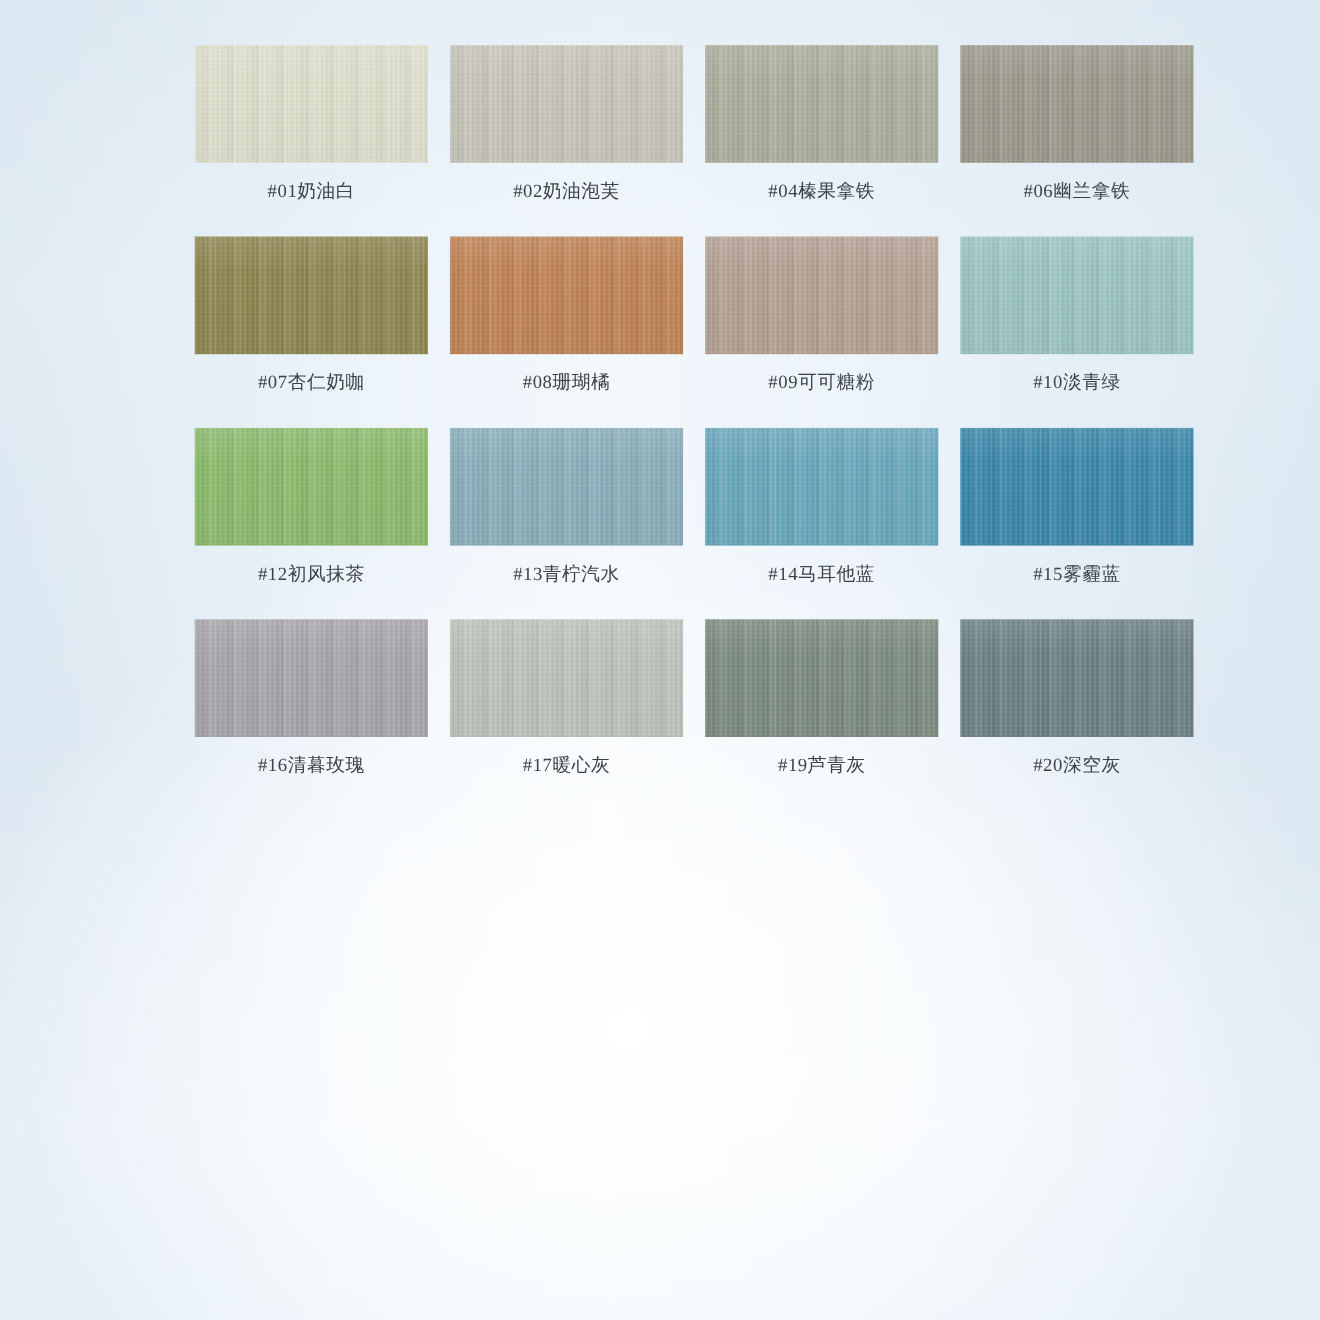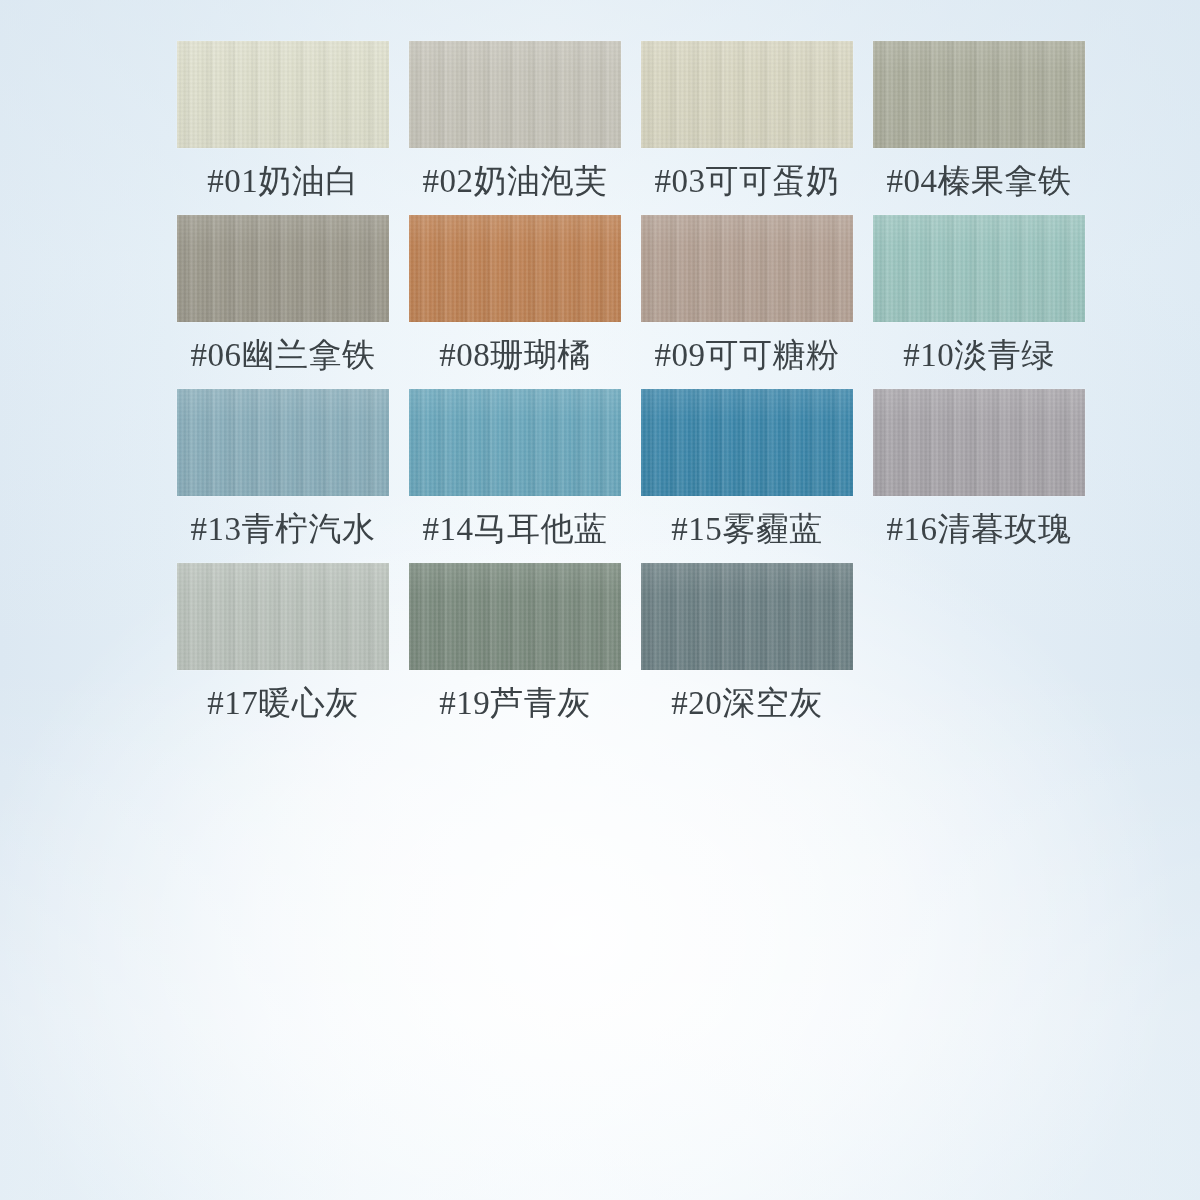--- a/index.html
+++ b/index.html
@@ -105,21 +105,21 @@
         rgba(0,0,0,0.022) 2px,
         rgba(255,255,255,0.00) 4px),
       linear-gradient(to bottom,
         rgba(255,255,255,0.10) 0%,
         rgba(255,255,255,0.00) 30%,
         rgba(0,0,0,0.02) 100%);
     pointer-events: none;
   }
   .swatch-label {
     margin-top: 17px;
-    font-size: 33px;
+    font-size: 17px;
     line-height: 1;
     color: #3c4347;
     letter-spacing: 0.5px;
     white-space: nowrap;
     text-align: center;
   }
 </style>
 </head>
 <body>
 
@@ -129,42 +129,46 @@
 <div id="palette">
     <div class="swatch-cell">
       <div class="swatch-chip" style="background-color: rgb(223, 224, 205);"></div>
       <div class="swatch-label">#01奶油白</div>
     </div>
     <div class="swatch-cell">
       <div class="swatch-chip" style="background-color: rgb(200, 198, 187);"></div>
       <div class="swatch-label">#02奶油泡芙</div>
     </div>
     <div class="swatch-cell">
-      <div class="swatch-chip" style="background-color: rgb(217, 215, 194);"></div>
-      <div class="swatch-label">#03可可蛋奶</div>
-    </div>
-    <div class="swatch-cell">
       <div class="swatch-chip" style="background-color: rgb(173, 175, 158);"></div>
       <div class="swatch-label">#04榛果拿铁</div>
     </div>
     <div class="swatch-cell">
       <div class="swatch-chip" style="background-color: rgb(157, 154, 141);"></div>
       <div class="swatch-label">#06幽兰拿铁</div>
+    </div>
+    <div class="swatch-cell">
+      <div class="swatch-chip" style="background-color: rgb(142, 135, 81);"></div>
+      <div class="swatch-label">#07杏仁奶咖</div>
     </div>
     <div class="swatch-cell">
       <div class="swatch-chip" style="background-color: rgb(192, 131, 85);"></div>
       <div class="swatch-label">#08珊瑚橘</div>
     </div>
     <div class="swatch-cell">
       <div class="swatch-chip" style="background-color: rgb(181, 162, 149);"></div>
       <div class="swatch-label">#09可可糖粉</div>
     </div>
     <div class="swatch-cell">
       <div class="swatch-chip" style="background-color: rgb(156, 198, 192);"></div>
       <div class="swatch-label">#10淡青绿</div>
+    </div>
+    <div class="swatch-cell">
+      <div class="swatch-chip" style="background-color: rgb(140, 187, 108);"></div>
+      <div class="swatch-label">#12初风抹茶</div>
     </div>
     <div class="swatch-cell">
       <div class="swatch-chip" style="background-color: rgb(138, 175, 188);"></div>
       <div class="swatch-label">#13青柠汽水</div>
     </div>
     <div class="swatch-cell">
       <div class="swatch-chip" style="background-color: rgb(106, 168, 189);"></div>
       <div class="swatch-label">#14马耳他蓝</div>
     </div>
     <div class="swatch-cell">

